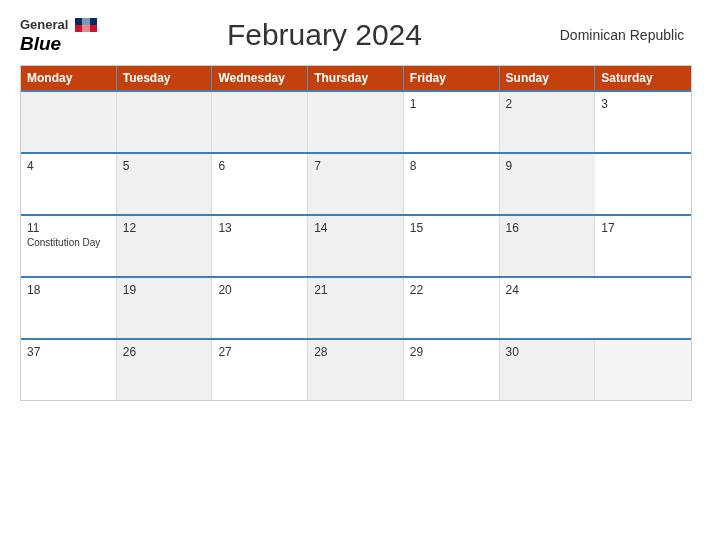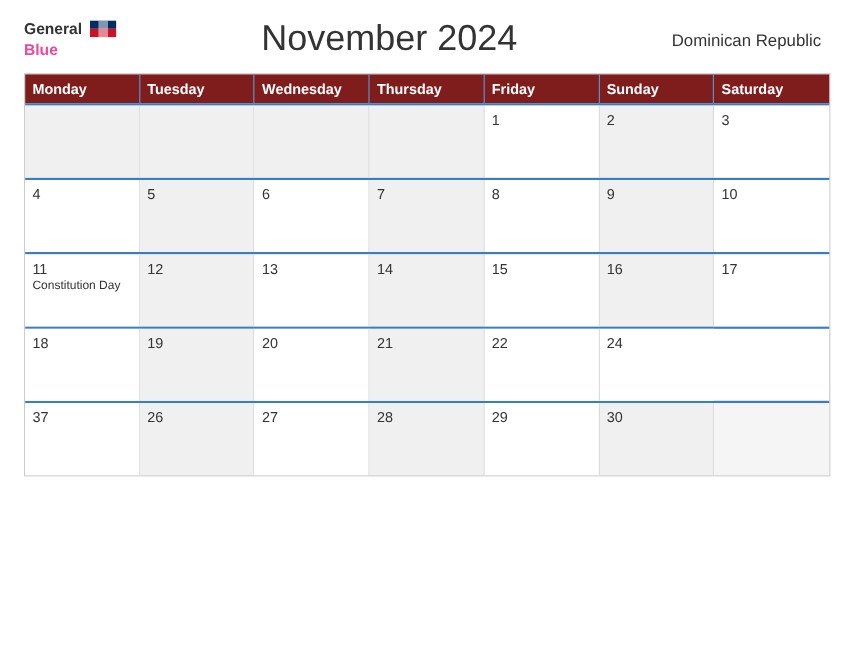--- a/index.html
+++ b/index.html
@@ -40,21 +40,21 @@
     }
     .calendar {
       flex: 1;
       display: flex;
       flex-direction: column;
       border: 1px solid #ccc;
     }
     .cal-header {
       display: grid;
       grid-template-columns: repeat(7, 1fr);
-      background: #7f1d1d;
+      background: #c2410c;
     }
     .cal-header-cell {
       color: #fff;
       font-size: 12px;
       font-weight: bold;
       padding: 5px 6px;
       text-align: left;
       border-right: 1px solid #5592cc;
     }
     .cal-header-cell:last-child {
@@ -99,21 +99,21 @@
       color: #333;
       display: block;
       margin-top: 2px;
     }
     
     .logo-wrapper {
       display: flex;
       align-items: center;
     }
     .general-text { color: #333; font-size: 13px; font-weight: bold; }
-    .blue-text { color: #ec4899; font-size: 13px; font-weight: bold; }
+    .blue-text { color: #000000; font-size: 19px; font-weight: bold; font-style: italic; }
   </style>
 </head>
 <body>
 
 <div class="page">
   <div class="header">
     <div class="logo-wrapper">
       <div>
         <div>
           <span class="general-text">General</span>
@@ -121,21 +121,21 @@
             <rect x="0" y="0" width="22" height="7" fill="#002D62"></rect>
             <rect x="0" y="7" width="22" height="7" fill="#CE1126"></rect>
             <rect x="7" y="0" width="8" height="14" fill="#fff" opacity="0.5"></rect>
           </svg>
         </div>
         <div>
           <span class="blue-text">Blue</span>
         </div>
       </div>
     </div>
-    <div class="month-title">November 2024</div>
+    <div class="month-title">February 2024</div>
     <div class="country-name">Dominican Republic</div>
   </div>
 
   <div class="calendar">
     <div class="cal-header">
     <div class="cal-header-cell">Monday</div>
         <div class="cal-header-cell">Tuesday</div>
         <div class="cal-header-cell">Wednesday</div>
         <div class="cal-header-cell">Thursday</div>
         <div class="cal-header-cell">Friday</div>
@@ -170,23 +170,20 @@
           </div>
           <div class="cal-cell shaded">
             <span class="day-num">7</span>
           </div>
           <div class="cal-cell">
             <span class="day-num">8</span>
           </div>
           <div class="cal-cell shaded">
             <span class="day-num">9</span>
           </div>
-          <div class="cal-cell">
-            <span class="day-num">10</span>
-          </div>
         </div>
         <div class="cal-row">
           <div class="cal-cell">
             <span class="day-num">11</span>
             <span class="holiday-text">Constitution Day</span>
           </div>
           <div class="cal-cell shaded">
             <span class="day-num">12</span>
           </div>
           <div class="cal-cell">

